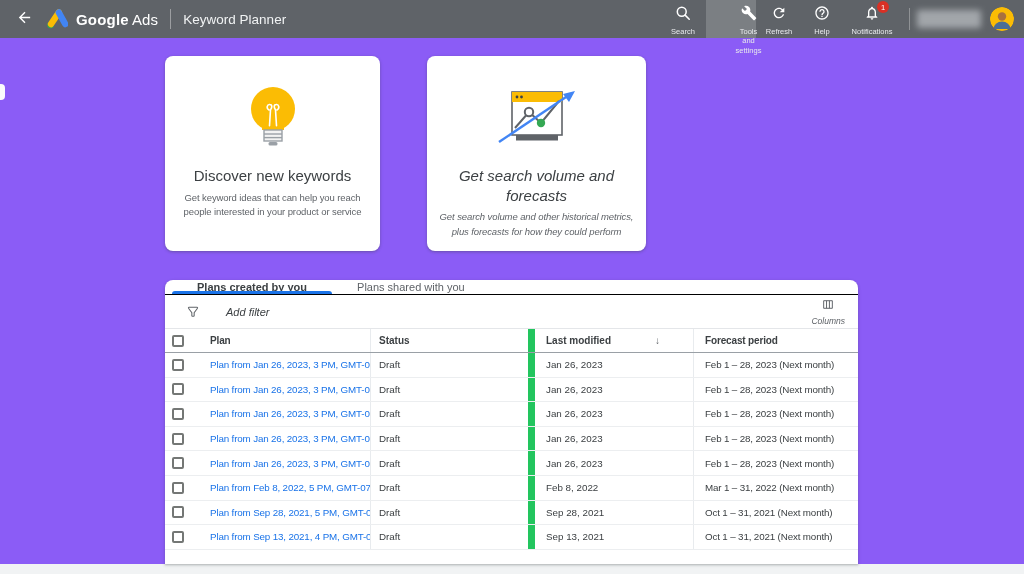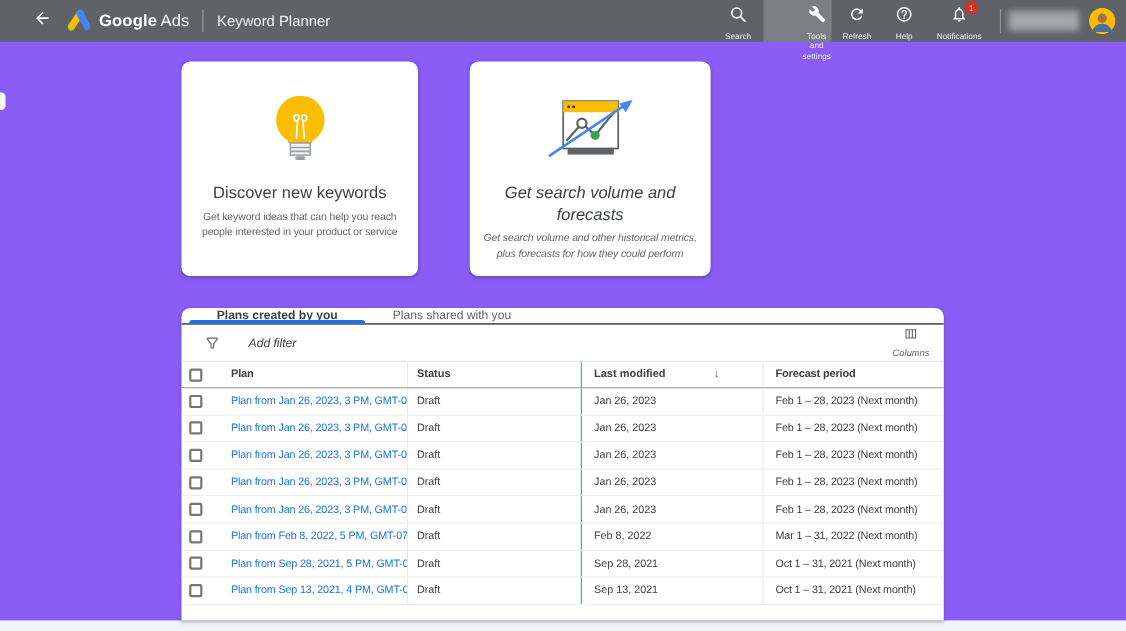--- a/index.html
+++ b/index.html
@@ -3,36 +3,36 @@
 <meta charset="utf-8">
 <style>
   * { margin:0; padding:0; box-sizing:border-box; }
   html,body { width:1024px; height:574px; overflow:hidden;
     font-family:"Liberation Sans", sans-serif; background:#f1f3f4; }
   .stage { position:relative; width:1024px; height:574px; overflow:hidden; }
 
   
   .topbar { position:absolute; top:0; left:0; width:1024px; height:38px;
     background:#5f6368; display:flex; align-items:stretch; z-index:10; }
-  .tb-left { display:flex; align-items:center; padding-left:10px;margin-left:14px; }
+  .tb-left { display:flex; align-items:center; padding-left:10px; }
   .back-btn { width:28px; height:28px; display:flex; align-items:center; justify-content:center; cursor:pointer; }
   .logo { margin-left:8px; display:flex; align-items:center; }
   .brand { margin-left:8px; color:#fff; font-size:15px; letter-spacing:.2px; white-space:nowrap; }
   .brand .b1 { font-weight:700; }
   .brand .b2 { font-weight:400; margin-left:3px; }
   .tb-divider { width:1px; height:20px; background:rgba(255,255,255,.38); margin:0 12px; align-self:center; }
   .page-title { color:#f1f3f4; font-size:13.5px; white-space:nowrap; align-self:center; }
 
   .tb-right { margin-left:auto; display:flex; align-items:stretch; height:38px; }
   .tb-action { display:flex; flex-direction:column; align-items:center; padding-top:5px;
     color:#e8eaed; position:relative; cursor:pointer; }
   .tb-action svg { width:16px; height:16px; flex:0 0 auto; }
   .tb-action .lbl { font-size:7.5px; margin-top:2px; line-height:1.25; text-align:center; }
   .tb-action.active { background:rgba(255,255,255,.18); }
-  .w46{width:46px;} .w50{width:62px;padding-left:35px;} .w40{width:40px;} .w60{width:60px;}
+  .w46{width:46px;} .w50{width:50px;padding-left:35px;} .w40{width:40px;} .w60{width:60px;}
   .badge { position:absolute; top:1px; right:13px; min-width:12px; height:12px; border-radius:6px;
     background:#D93025; color:#fff; font-size:7.5px; display:flex; align-items:center;
     justify-content:center; padding:0 2px; }
   .tb-divider2 { width:1px; height:22px; background:rgba(255,255,255,.3); align-self:center; margin:0 7px; }
   .account-blur { width:64px; height:18px; align-self:center; background:#aeb2b6;
     filter:blur(3px); border-radius:2px; opacity:.85; cursor:pointer; }
   .avatar { width:24px; height:24px; border-radius:50%; overflow:hidden; align-self:center;
     margin:0 10px 0 9px; cursor:pointer; flex:0 0 auto; }
 
   
@@ -70,21 +70,21 @@
   .columns-btn .lbl { font-size:8.5px; margin-top:1px;text-align:center; }
 
   .thead, .trow { display:grid; grid-template-columns:31px 174px 158px 165px 165px; align-items:stretch; }
   .thead { height:25px; border-top:1px solid #e4e6e9; border-bottom:1px solid #9aa0a6;
     font-size:10px; font-weight:700; color:#3c4043; }
   .trow { height:24.6px; border-bottom:1px solid #eceef0; font-size:9.8px; color:#3c4043; }
   .cell { display:flex; align-items:center; overflow:hidden; white-space:nowrap; }
   .c-check { padding-left:7px; }
   .c-plan { padding-left:14px; letter-spacing:-.15px; }
   .c-status { padding-left:8px; border-left:1px solid #e8ebee; }
-  .c-mod { padding-left:11px; border-left:1px solid #22c55e;gap:40px; }
+  .c-mod { padding-left:11px; border-left:7px solid #22c55e;gap:40px; }
   .c-fore { padding-left:11px; border-left:1px solid #e8ebee; letter-spacing:-.15px; }
   .checkbox { width:12px; height:12px; border:2px solid #747775; border-radius:2px;
     background:#fff; cursor:pointer; flex:0 0 auto; }
   .plan-link { color:#1a73e8; text-decoration:none; cursor:pointer; overflow:hidden; }
   .sort-arrow { margin-left:4px; color:#5f6368; font-size:10px; font-weight:400; }
 </style>
 </head>
 <body>
 
 <div class="stage">

